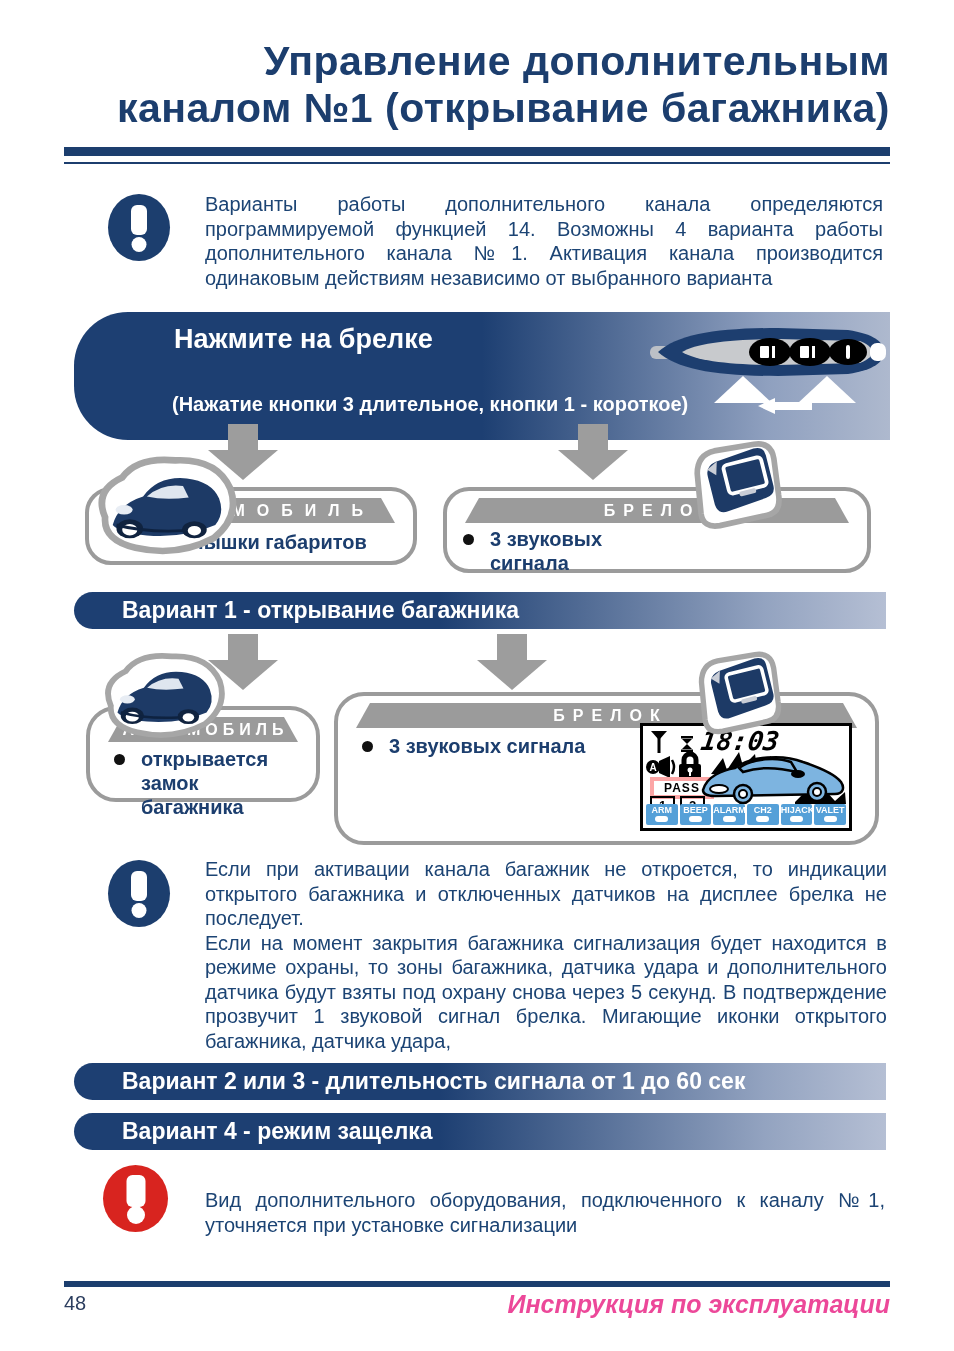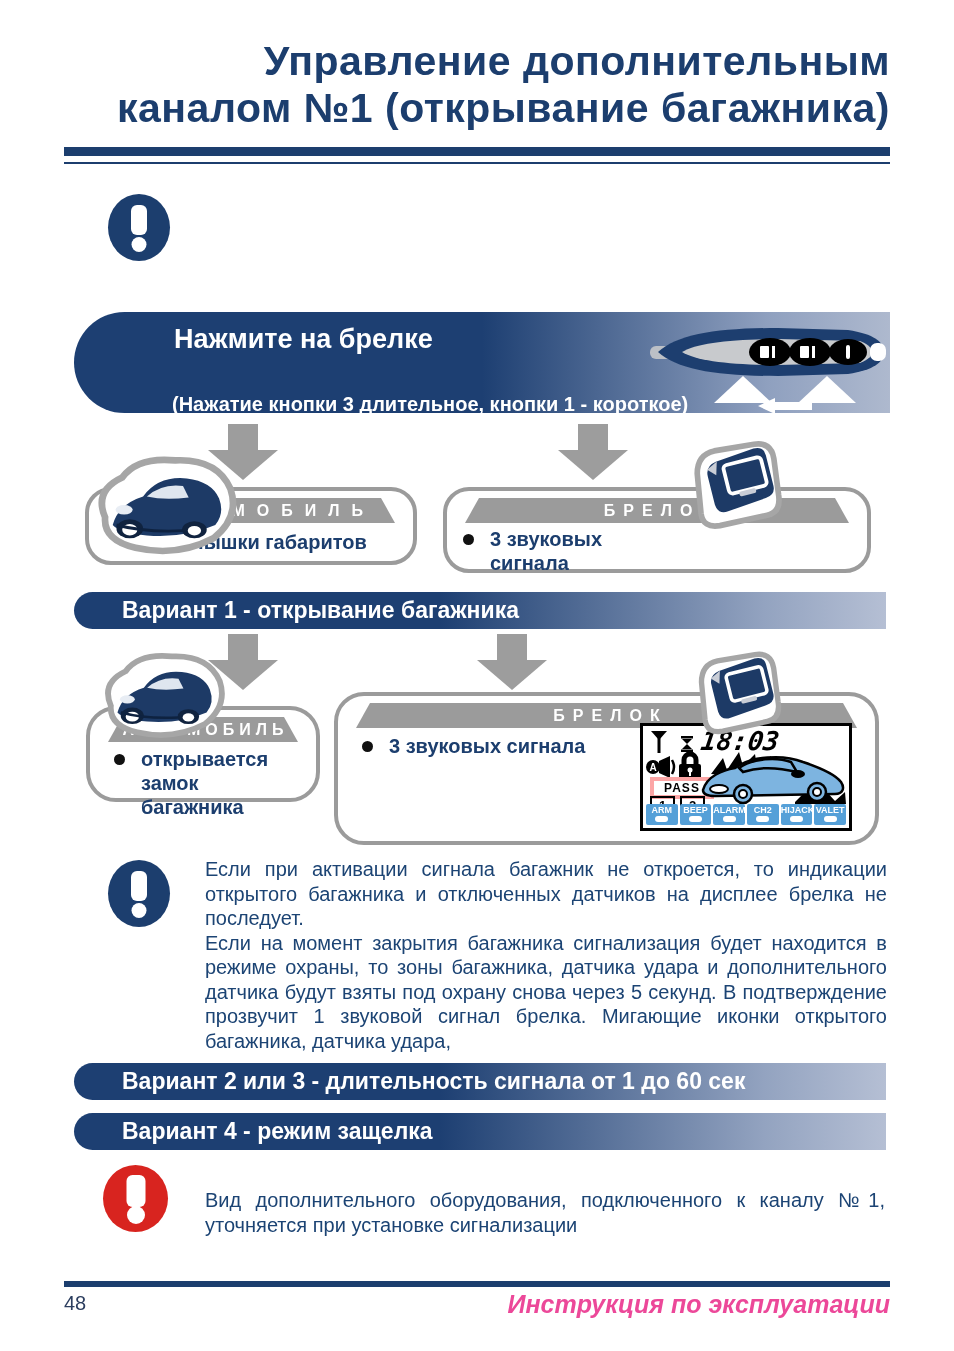--- a/index.html
+++ b/index.html
@@ -20,21 +20,21 @@
   .excl-icon .dot{position:absolute;left:50%;transform:translateX(-50%);bottom:9px;width:15px;height:15px;border-radius:50%;background:#fff;}
   .excl-blue{background:#1c3e6e;width:62px;height:67px;}
   .excl-red{background:#d8241f;width:65px;height:67px;}
   .excl-red .bar{width:19px;height:32px;top:10px;}
   .excl-red .dot{width:18px;height:18px;bottom:8px;}
   
   .note-text{position:absolute;color:#1c4474;font-size:20px;line-height:24.5px;text-align:justify;}
   .note-text p{margin:0;}
   
   .banner1{
-    position:absolute;left:74px;top:312px;width:816px;height:101px;
+    position:absolute;left:74px;top:312px;width:816px;height:128px;
     border-radius:54px 0 0 54px;color:#fff;
     background:linear-gradient(90deg,#1d3f72 0%,#1d3f72 50%,#8fa0bf 85%,#aeb9ce 100%);
   }
   .banner1 .l1{position:absolute;left:100px;top:12px;font-size:27px;font-weight:bold;}
   .banner1 .l2{position:absolute;left:100px;top:45px;font-size:27px;font-weight:bold;}
   .banner1 .l3{position:absolute;left:98px;top:81px;font-size:20px;font-weight:bold;}
   .remote-svg{position:absolute;left:574px;top:10px;width:240px;height:60px;}
   .tri-up{position:absolute;width:0;height:0;border-left:29px solid transparent;border-right:29px solid transparent;border-bottom:27px solid #fff;top:64px;}
   .tri-a{left:640px;} .tri-b{left:724px;}
   .arrow-left{position:absolute;left:684px;top:86px;width:54px;height:16px;}
@@ -96,20 +96,21 @@
     <div>Управление дополнительным</div>
     <div>каналом №1 (открывание багажника)</div>
   </div>
   <div class="rule-thick"></div>
   <div class="rule-thin"></div>
 
   <div class="excl-icon excl-blue" style="left:108px;top:194px;">
     <div class="bar"></div>
     <div class="dot"></div>
   </div>
+  <div class="note-text" style="left:205px;top:192px;width:678px;">Варианты работы дополнительного канала определяются программируемой функцией 14. Возможны 4 варианта работы дополнительного канала №1. Активация канала производится одинаковым действиям независимо от выбранного варианта</div>
 
   <div class="banner1">
     <div class="l1">Нажмите на брелке</div>
     <div class="l3">(Нажатие кнопки 3 длительное, кнопки 1 - короткое)</div>
     <svg class="remote-svg" viewBox="0 0 240 60">
       <rect x="2" y="24" width="80" height="13" rx="6" fill="#bcc0c6"></rect>
       <path d="M10,30 C30,12 70,6 130,6 L200,8 C226,12 236,20 236,30 C236,40 226,48 200,52 L130,54 C70,54 30,48 10,30 Z" fill="#1d3e6f"></path>
       <path d="M34,30 C48,21 84,17 130,17 L212,19 C222,23 224,27 224,30 C224,33 222,37 212,41 L130,43 C84,43 48,39 34,30 Z" fill="#c8cacd"></path>
       <rect x="222" y="21" width="16" height="18" rx="7" fill="#fff"></rect>
       <ellipse cx="122" cy="30" rx="21" ry="14" fill="#000"></ellipse>
@@ -286,21 +287,21 @@
       <rect x="46" y="33" width="41" height="31" rx="4" fill="#1d3a66" stroke="#fff" stroke-width="4"></rect>
       <rect x="56" y="64" width="18" height="5" rx="2" fill="#c9cdd6"></rect>
     </g>
   </svg>
 
   <div class="excl-icon excl-blue" style="left:108px;top:860px;">
     <div class="bar"></div>
     <div class="dot"></div>
   </div>
   <div class="note-text" style="left:205px;top:857px;width:682px;">
-    <p>Если при активации сигнала багажник не откроется, то индикации открытого багажника и отключенных датчиков на дисплее брелка не последует.</p>
+    <p>Если при активации канала багажник не откроется, то индикации открытого багажника и отключенных датчиков на дисплее брелка не последует.</p>
     <p>Если на момент закрытия багажника сигнализация будет находится в режиме охраны, то зоны багажника, датчика удара и дополнительного датчика будут взяты под охрану снова через 5 секунд. В подтверждение прозвучит 1 звуковой сигнал брелка. Мигающие иконки открытого багажника, датчика удара,</p>
   </div>
 
   <div class="variant-banner" style="top:1063px;">Вариант 2 или 3  - длительность сигнала от 1 до 60 сек</div>
   <div class="variant-banner" style="top:1113px;">Вариант 4 - режим защелка</div>
 
   <div class="excl-icon excl-red" style="left:103px;top:1165px;">
     <div class="bar"></div>
     <div class="dot"></div>
   </div>

